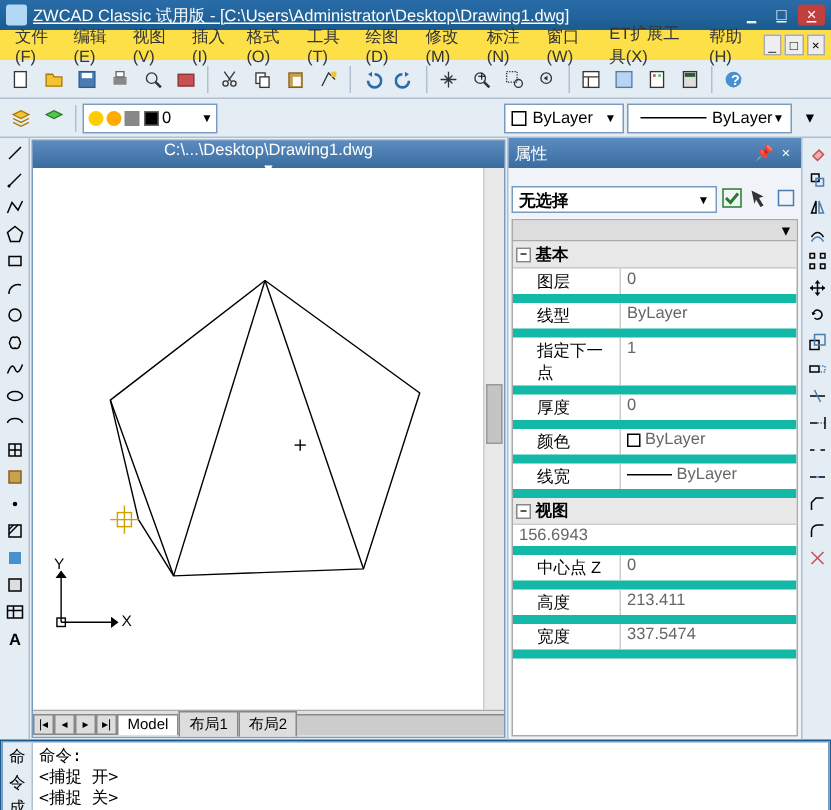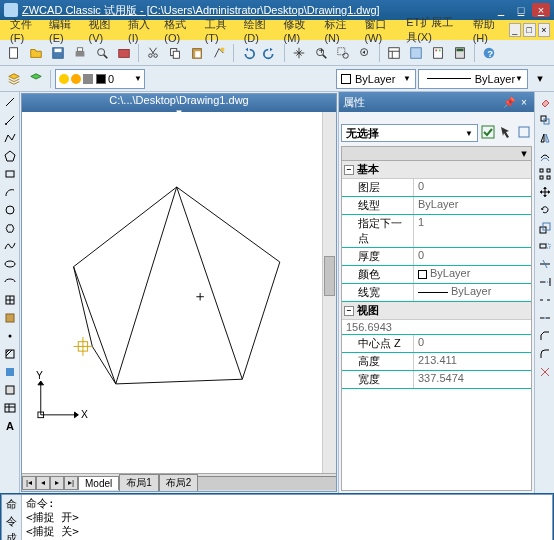--- a/index.html
+++ b/index.html
@@ -48,21 +48,21 @@
 .propheader .pt{flex:1;}
 .propheader .pbtn{width:12px;height:12px;display:flex;align-items:center;justify-content:center;cursor:pointer;margin-left:2px;font-size:10px;}
 .propsel{height:22px;display:flex;align-items:flex-start;padding:2px;gap:2px;margin-top:10px;}
 .propsel .selcombo{flex:1;height:18px;border:1px solid #7a9ac0;background:#fff;display:flex;align-items:center;padding:0 4px;font-weight:bold;}
 .propsel .selcombo .dd{margin-left:auto;font-size:8px;}
 .propsel .pib{width:16px;height:16px;cursor:pointer;display:flex;align-items:center;justify-content:center;}
 .propgrid{flex:1;background:#fff;border:1px solid #aaa;margin:2px;overflow:auto;font-size:11px;}
 .propgrid .gheader{height:14px;background:#ddd;border-bottom:1px solid #aaa;}
 .propgrid .grp{display:flex;align-items:center;background:#e8e8e8;border-bottom:1px solid #ccc;padding:1px 2px;font-weight:bold;}
 .propgrid .grp .exp{width:10px;height:10px;border:1px solid #888;display:flex;align-items:center;justify-content:center;font-size:8px;margin-right:3px;background:#fff;}
-.propgrid .prow{display:flex;border-bottom:1px solid #14b8a6;}
+.propgrid .prow{display:flex;border-bottom:6px solid #14b8a6;}
 .propgrid .pname{width:72px;padding:1px 2px 1px 16px;border-right:1px solid #ccc;}
 .propgrid .pval{flex:1;padding:1px 4px;color:#666;}
 .propgrid .pval .minisq{display:inline-block;width:9px;height:9px;border:1px solid #000;background:#fff;margin-right:3px;vertical-align:middle;}
 .propgrid .pval .miniline{display:inline-block;width:30px;border-top:1px solid #000;vertical-align:middle;margin-right:3px;}
 .righttools{width:20px;background:#e4ecf4;border-left:1px solid #b0c0d0;display:flex;flex-direction:column;align-items:center;padding:2px 0;gap:2px;}
 .cmdpanel{height:160px;background:#fff;border:1px solid #7a9ac0;margin:1px;display:flex;overflow:hidden;}
 .cmdleft{width:20px;background:#e4ecf4;border-right:1px solid #b0c0d0;display:flex;flex-direction:column;align-items:center;padding:2px 0;font-size:10px;gap:2px;}
 .cmdtext{flex:1;padding:2px 4px;font-family:SimSun,monospace;font-size:11px;line-height:14px;white-space:pre-wrap;overflow:auto;}
 .scrollbar-v{width:14px;background:#e8e8e8;border-left:1px solid #ccc;position:relative;}
 .scrollbar-v .thumb{position:absolute;left:1px;right:1px;top:40%;height:40px;background:#c4c4c4;border:1px solid #999;}

